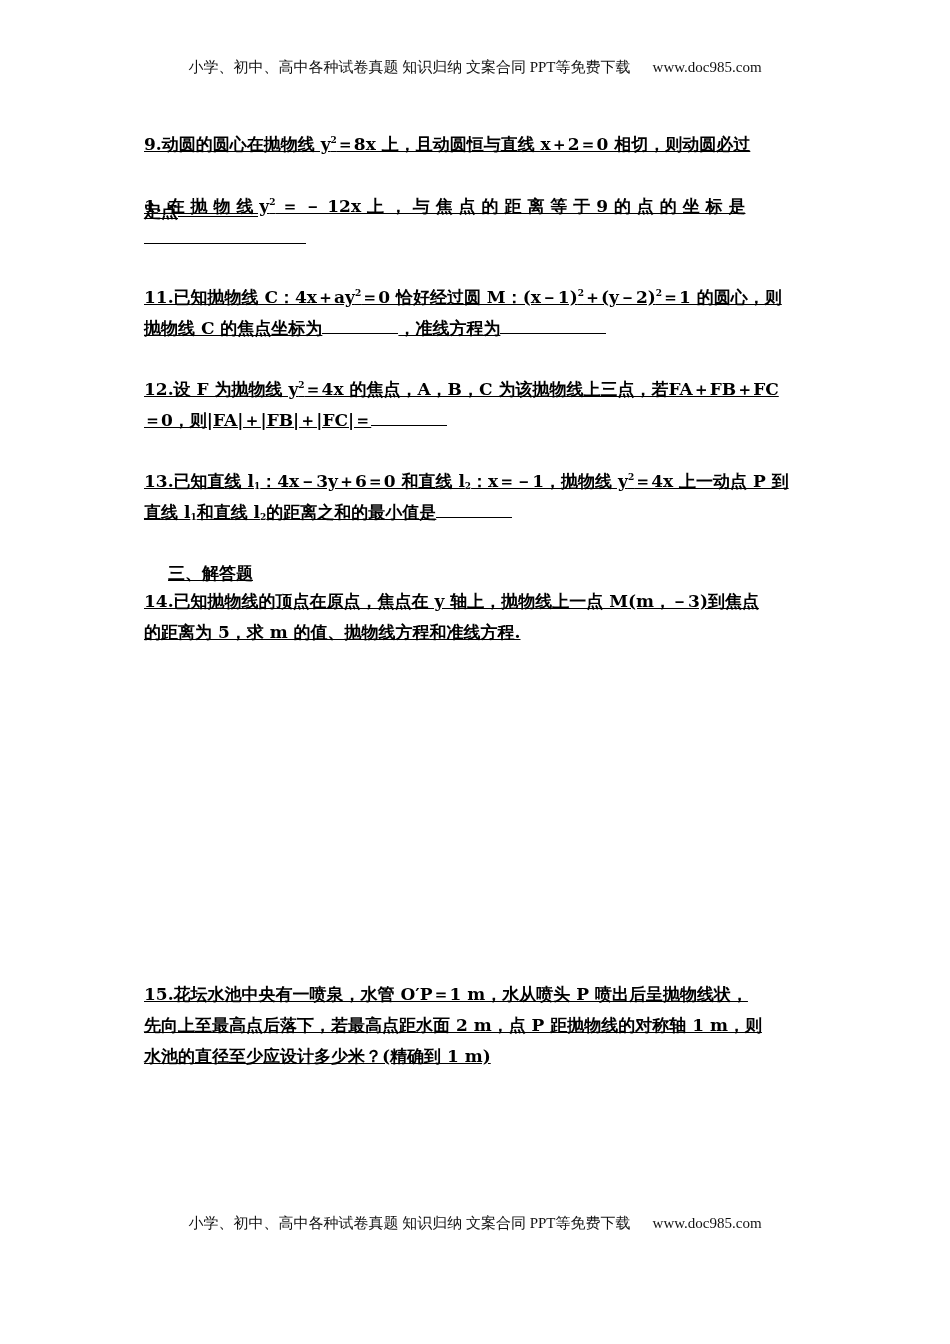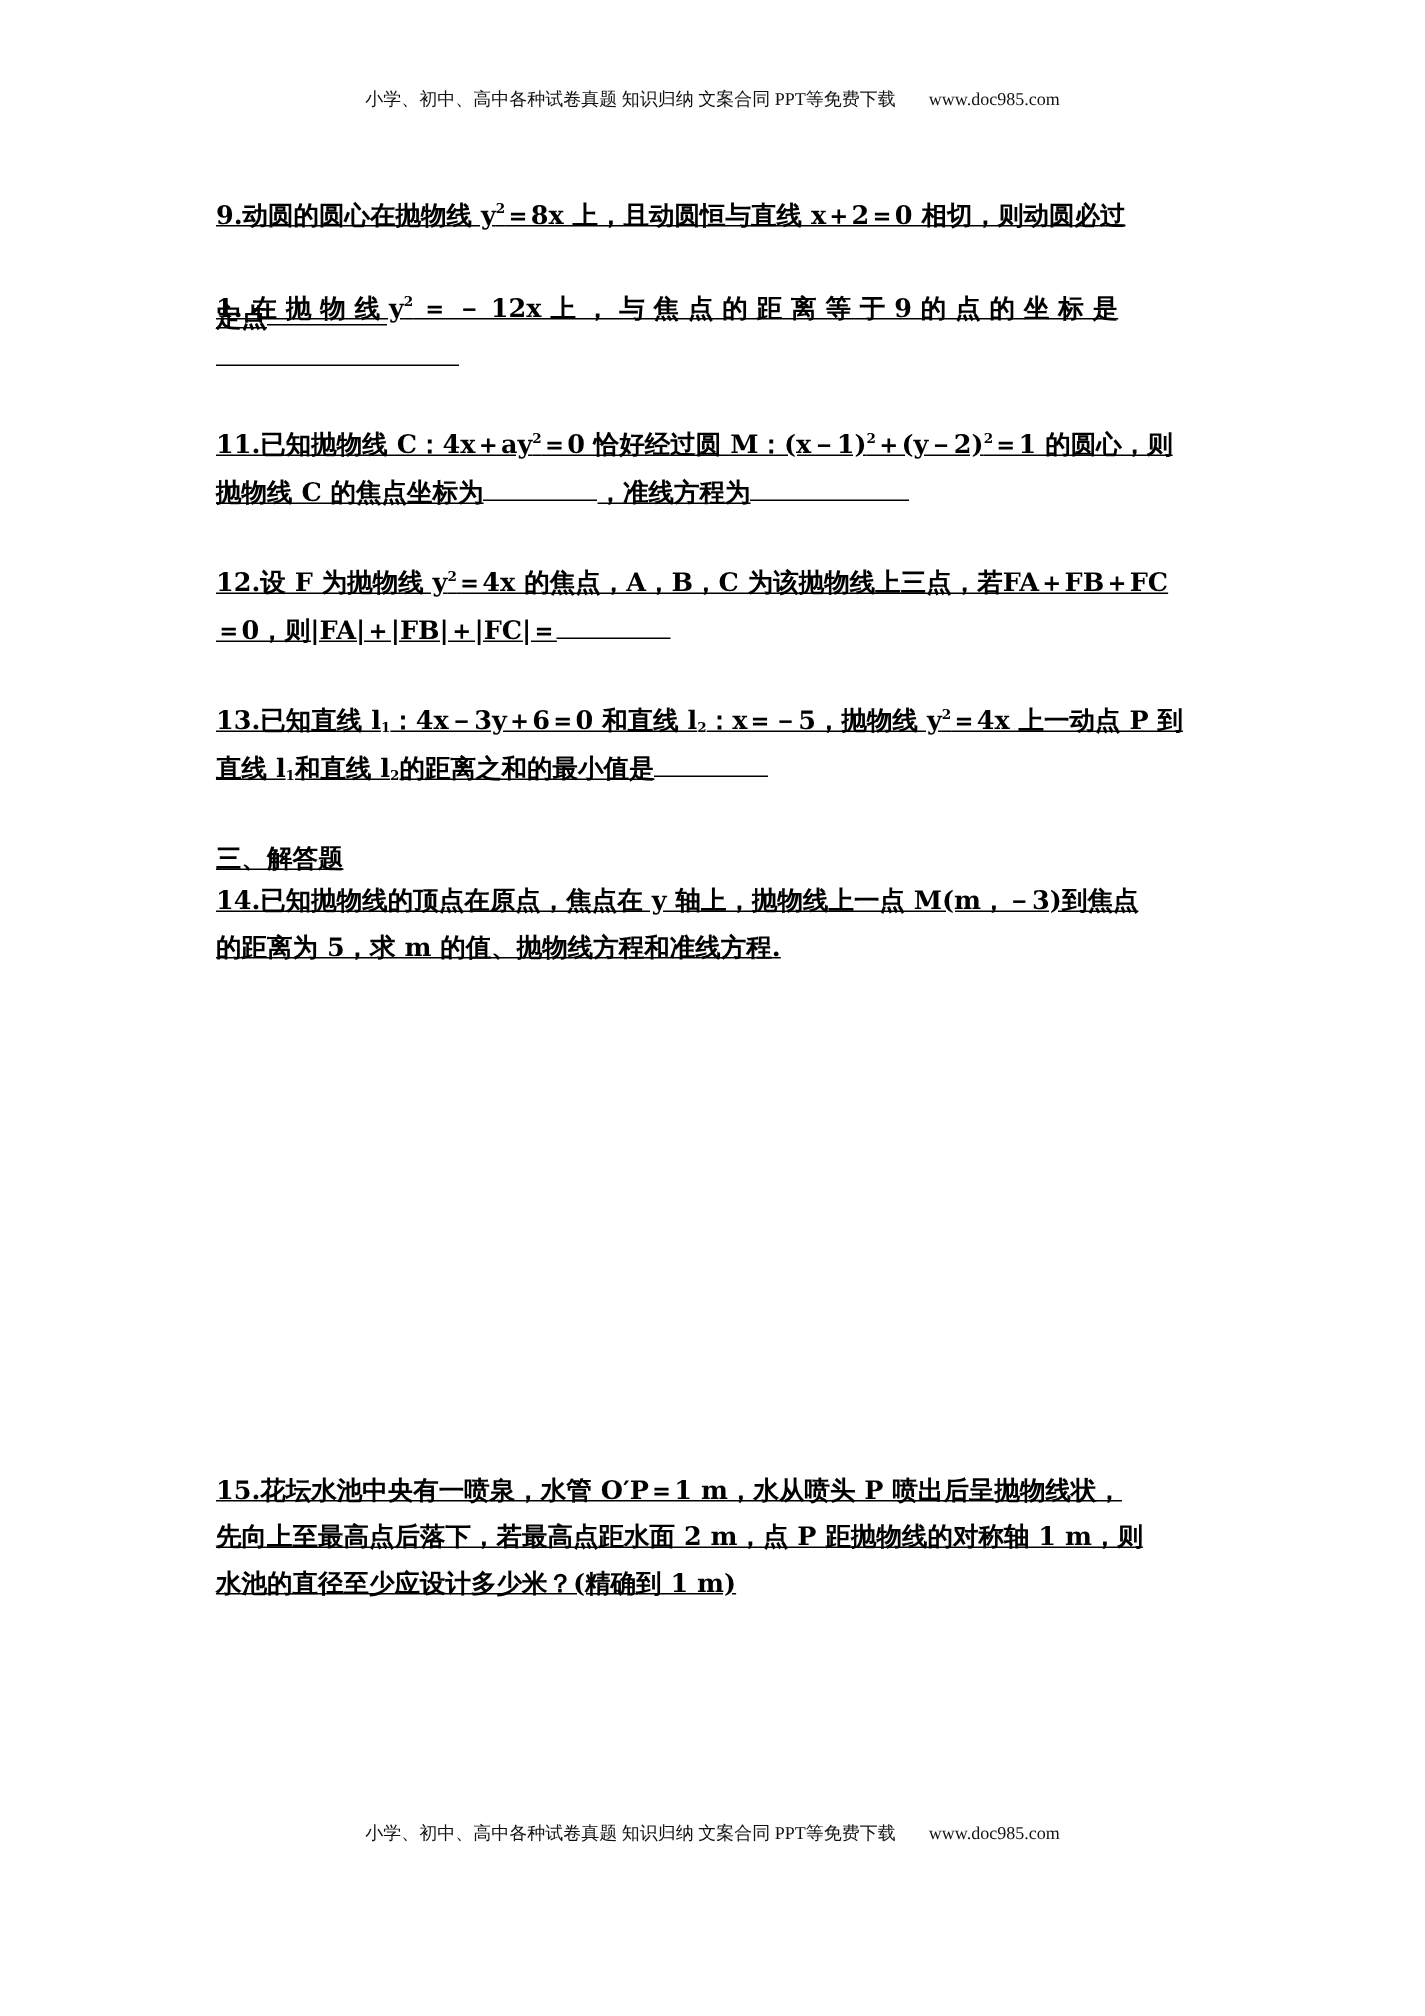--- a/index.html
+++ b/index.html
@@ -1,26 +1,26 @@
 <!DOCTYPE html>
 <html><head>
 <meta charset="utf-8">
 <style>
   html, body { margin: 0; padding: 0; background: #ffffff; }
   body { width: 950px; height: 1344px; position: relative; overflow: hidden; color: #000; font-family: "DejaVu Serif", "Liberation Serif", serif; }
-  .header, .footer { position: absolute; left: 0; width: 950px; text-align: center; font-family: "Liberation Serif", "DejaVu Serif", serif; font-size: 12px; color: #111; }
+  .header, .footer { position: absolute; left: 0; width: 950px; text-align: center; font-family: "Liberation Serif", "DejaVu Serif", serif; font-size: 15px; color: #111; }
   .header { top: 58px; }
   .footer { top: 1214px; }
   .hf-url { margin-left: 22px; }
   .content { position: absolute; left: 144px; width: 662px; top: 130px; }
   .line { position: absolute; left: 0; width: 662px; font-weight: bold; font-size: 17px; line-height: 24px; white-space: nowrap; text-decoration: underline; }
   .blank { display: inline-block; border-bottom: 1.3px solid #000; height: 17px; vertical-align: baseline; }
   sup { font-size: 9px; vertical-align: 7px; line-height: 0; }
   sub { font-size: 9px; vertical-align: -2px; line-height: 0; }
-  .section { font-weight: bold; }
+  .section { font-weight: bold; margin-left: 24px; }
 </style>
 </head>
 <body>
 
 <div class="header">
   <span>小学、初中、高中各种试卷真题  知识归纳  文案合同  PPT等免费下载</span><span class="hf-url">www.doc985.com</span>
 </div>
 
 <div class="content">
 
@@ -46,21 +46,21 @@
   </div>
 
   <div class="line" style="top:247px;">
     <span>12.设 F 为抛物线 y</span><sup>2</sup><span>＝4x 的焦点，A，B，C 为该抛物线上三点，若FA＋FB＋FC</span>
   </div>
   <div class="line" style="top:278px;">
     <span>＝0，则|FA|＋|FB|＋|FC|＝</span><span class="blank" style="width:76px;"></span>
   </div>
 
   <div class="line" style="top:339px;">
-    <span>13.已知直线 l</span><sub>1</sub><span>：4x－3y＋6＝0 和直线 l</span><sub>2</sub><span>：x＝－5，抛物线 y</span><sup>2</sup><span>＝4x 上一动点 P 到</span>
+    <span>13.已知直线 l</span><sub>1</sub><span>：4x－3y＋6＝0 和直线 l</span><sub>2</sub><span>：x＝－1，抛物线 y</span><sup>2</sup><span>＝4x 上一动点 P 到</span>
   </div>
   <div class="line" style="top:370px;">
     <span>直线 l</span><sub>1</sub><span>和直线 l</span><sub>2</sub><span>的距离之和的最小值是</span><span class="blank" style="width:76px;"></span>
   </div>
 
   <div class="line section" style="top:431px;">三、解答题</div>
 
   <div class="line" style="top:459px;">14.已知抛物线的顶点在原点，焦点在 y 轴上，抛物线上一点 M(m，－3)到焦点</div>
   <div class="line" style="top:490px;">的距离为 5，求 m 的值、抛物线方程和准线方程.</div>
 

